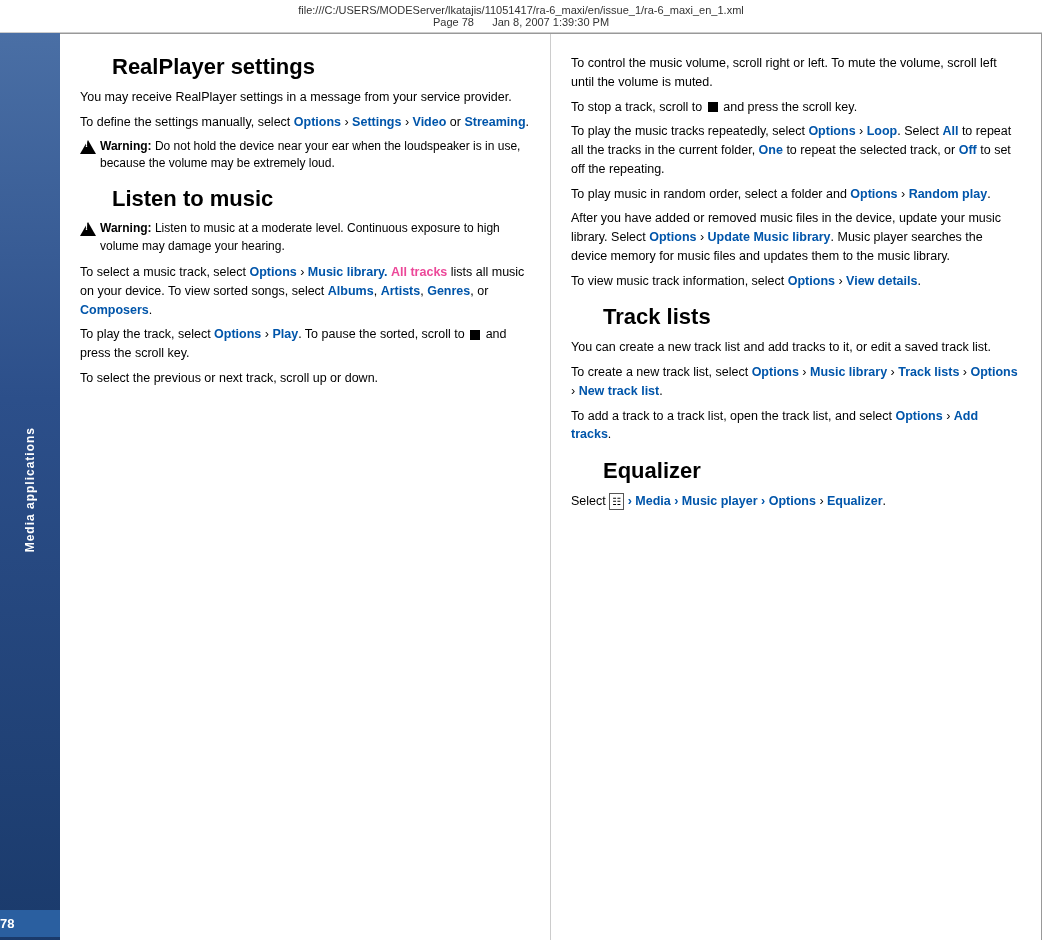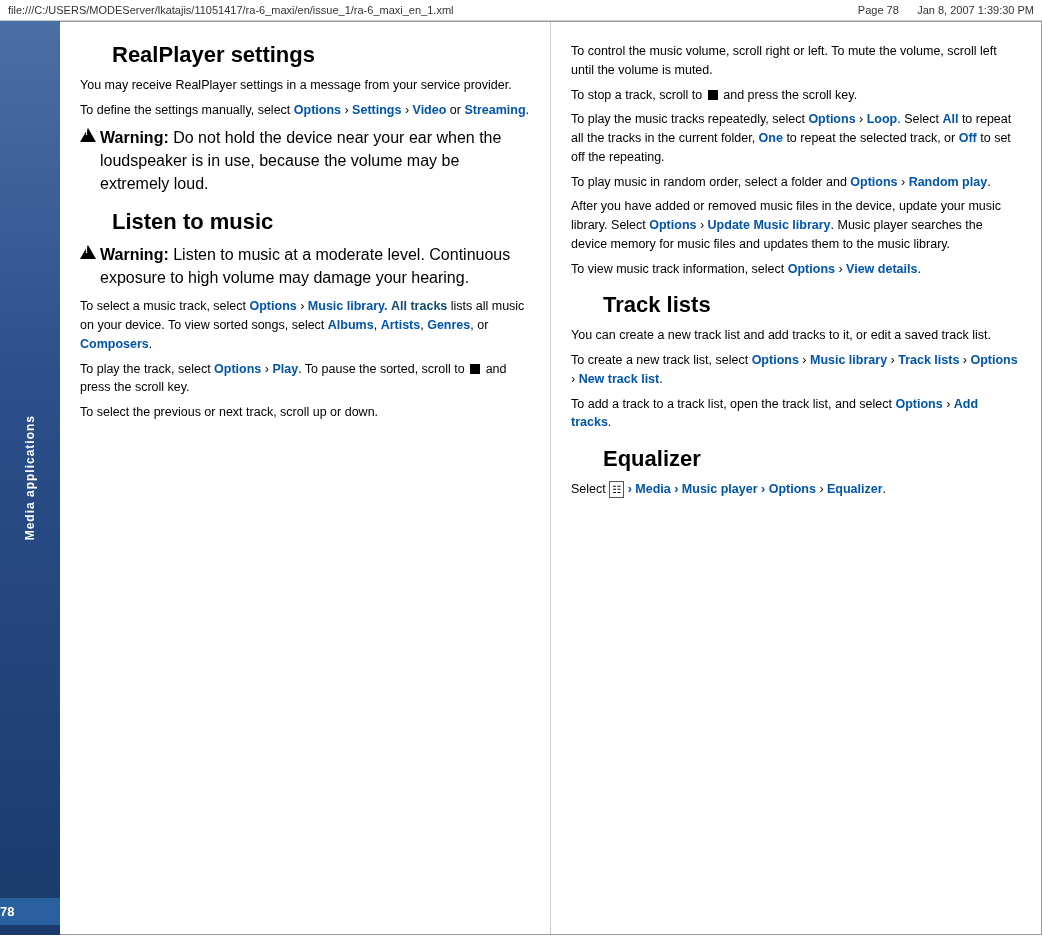--- a/index.html
+++ b/index.html
@@ -16,20 +16,21 @@
     
     .top-bar {
       background: #fff;
       border-bottom: 1px solid #ccc;
       padding: 4px 8px;
       font-size: 11px;
       color: #333;
       display: flex;
       justify-content: space-between;
       align-items: center;
+      flex-direction: column;
     }
 
     
     .main-container {
       display: flex;
       height: calc(940px - 26px);
     }
 
     
     .sidebar {
@@ -116,21 +117,21 @@
     .link-text {
       color: #0055aa;
       font-weight: bold;
     }
 
     
     .warning-block {
       display: flex;
       align-items: flex-start;
       margin: 6px 0 8px 0;
-      font-size: 16px;
+      font-size: 12px;
       line-height: 1.45;
     }
 
     
     .section-gap {
       margin-top: 14px;
     }
 
     
     .stop-symbol {
@@ -208,21 +209,21 @@
         <h2 class="section-title">Listen to music</h2>
       </div>
 
       <div class="warning-block">
         <span class="triangle-icon"></span>
         <span><strong>Warning:</strong><span>  Listen to music at a moderate level. Continuous exposure to high volume may damage your hearing.</span></span>
       </div>
 
       <p class="body-text">
         <span>To select a music track, select </span><span class="link-text">Options</span><span> › </span><span class="link-text">Music library.</span>
-        <span style="color:#0c4a6e;font-weight:bold;">All tracks</span><span> lists all music on your device. To view sorted songs, select </span><span class="link-text">Albums</span><span>, </span><span class="link-text">Artists</span><span>, </span><span class="link-text">Genres</span><span>, or </span><span class="link-text">Composers</span><span>.</span>
+        <span style="color:#ec4899;font-weight:bold;">All tracks</span><span> lists all music on your device. To view sorted songs, select </span><span class="link-text">Albums</span><span>, </span><span class="link-text">Artists</span><span>, </span><span class="link-text">Genres</span><span>, or </span><span class="link-text">Composers</span><span>.</span>
       </p>
 
       <p class="body-text">
         <span>To play the track, select </span><span class="link-text">Options</span><span> › </span><span class="link-text">Play</span><span>. To pause the sorted, scroll to </span><span class="stop-symbol"></span><span> and press the scroll key.</span>
       </p>
 
       <p class="body-text">To select the previous or next track, scroll up or down.</p>
 
     </div>
 

